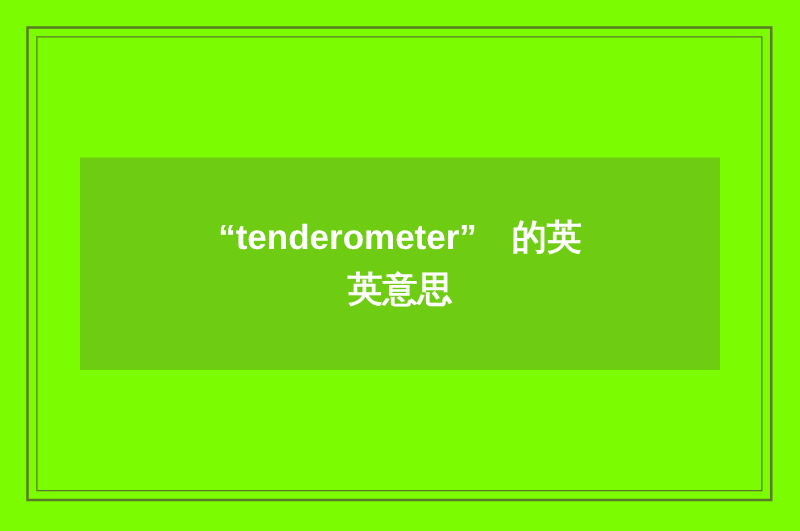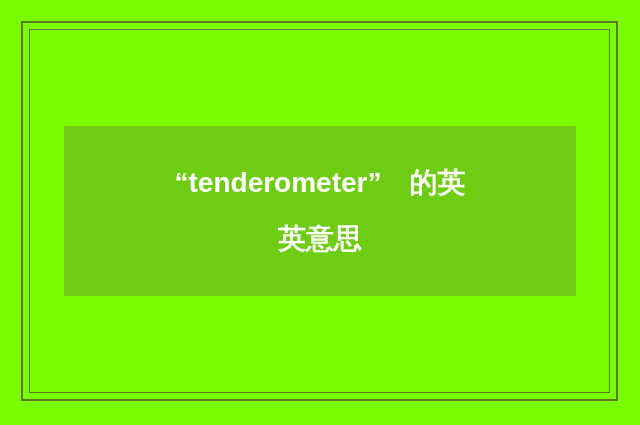--- a/index.html
+++ b/index.html
@@ -60,21 +60,21 @@
     align-items: center;
     justify-content: center;
   }
 
   #headline {
     width: 318px;
     margin: 0;
     color: #FFFFFF;
     font-size: 28px;
     font-weight: bold;
-    line-height: 56px;
+    line-height: 42px;
     text-align: center;
     letter-spacing: 0px;
     word-break: break-all;
     overflow-wrap: break-word;
     font-family: "Liberation Sans", "DejaVu Sans", sans-serif;
   }
 </style>
 </head>
 <body>
 

